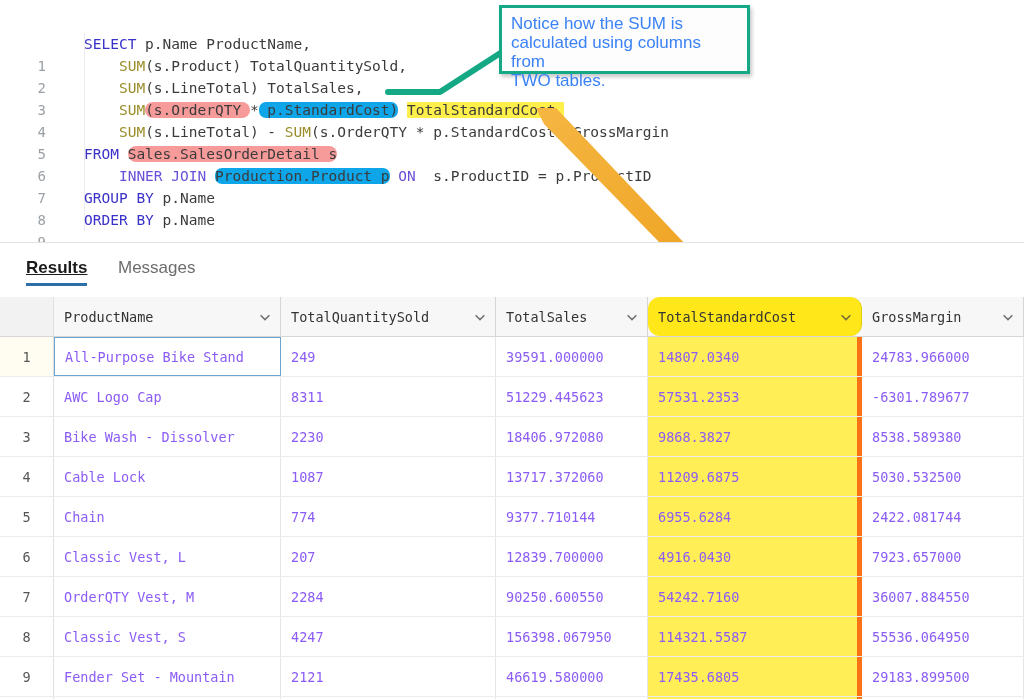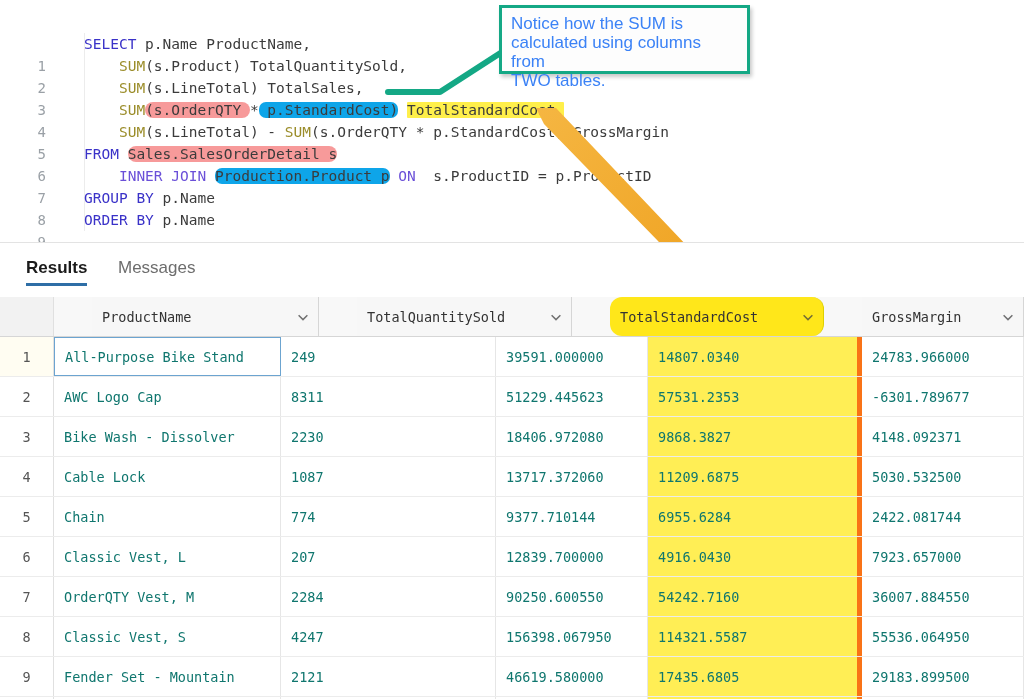--- a/index.html
+++ b/index.html
@@ -130,20 +130,21 @@
     position: absolute;
     top: 15px;
     font-family: "Liberation Sans", sans-serif;
     font-size: 17px;
     cursor: default;
   }
   .tab.active {
     left: 26px;
     color: #1b1b1b;
     font-weight: bold;
+    text-decoration: underline;
   }
   .tab.active::after {
     content: "";
     position: absolute;
     left: 0;
     bottom: -8px;
     width: 100%;
     height: 3px;
     background: #2e6ea6;
   }
@@ -171,21 +172,21 @@
     background: #f8f8f8;
     border-bottom: 1px solid #d6d6d6;
     justify-content: space-between;
   }
   .cell {
     box-sizing: border-box;
     display: flex;
     align-items: center;
     font-family: "DejaVu Sans Mono", "Liberation Mono", monospace;
     font-size: 13.5px;
-    color: #0f766e;
+    color: #8b5cf6;
     padding: 0 10px;
     border-right: 1px solid #e6e6e6;
     overflow: hidden;
     white-space: nowrap;
   }
   .hcell {
     box-sizing: border-box;
     display: flex;
     align-items: center;
     justify-content: space-between;
@@ -334,20 +335,26 @@
           </svg>
       </div>
 
       <div class="hcell c-qty">
         <span>TotalQuantitySold</span>
         <svg class="chev" viewBox="0 0 16 16">
             <polyline points="3,6 8,11 13,6" fill="none" stroke="#444" stroke-width="1.7"></polyline>
           </svg>
       </div>
 
+      <div class="hcell c-sales">
+        <span>TotalSales</span>
+        <svg class="chev" viewBox="0 0 16 16">
+            <polyline points="3,6 8,11 13,6" fill="none" stroke="#444" stroke-width="1.7"></polyline>
+          </svg>
+      </div>
 
       <div class="hcell c-cost highlighted">
         <span>TotalStandardCost</span>
         <svg class="chev" viewBox="0 0 16 16">
             <polyline points="3,6 8,11 13,6" fill="none" stroke="#444" stroke-width="1.7"></polyline>
           </svg>
       </div>
 
       <div class="hcell c-margin">
         <span>GrossMargin</span>
@@ -373,21 +380,21 @@
           <div class="cell c-sales">51229.445623</div>
           <div class="cell c-cost cost-col">57531.2353</div>
           <div class="cell c-margin">-6301.789677</div>
         </div>
         <div class="grid-row body-row">
           <div class="rownum">3</div>
           <div class="cell c-product">Bike Wash - Dissolver</div>
           <div class="cell c-qty">2230</div>
           <div class="cell c-sales">18406.972080</div>
           <div class="cell c-cost cost-col">9868.3827</div>
-          <div class="cell c-margin">4148.092371</div>
+          <div class="cell c-margin">8538.589380</div>
         </div>
         <div class="grid-row body-row">
           <div class="rownum">4</div>
           <div class="cell c-product">Cable Lock</div>
           <div class="cell c-qty">1087</div>
           <div class="cell c-sales">13717.372060</div>
           <div class="cell c-cost cost-col">11209.6875</div>
           <div class="cell c-margin">5030.532500</div>
         </div>
         <div class="grid-row body-row">

